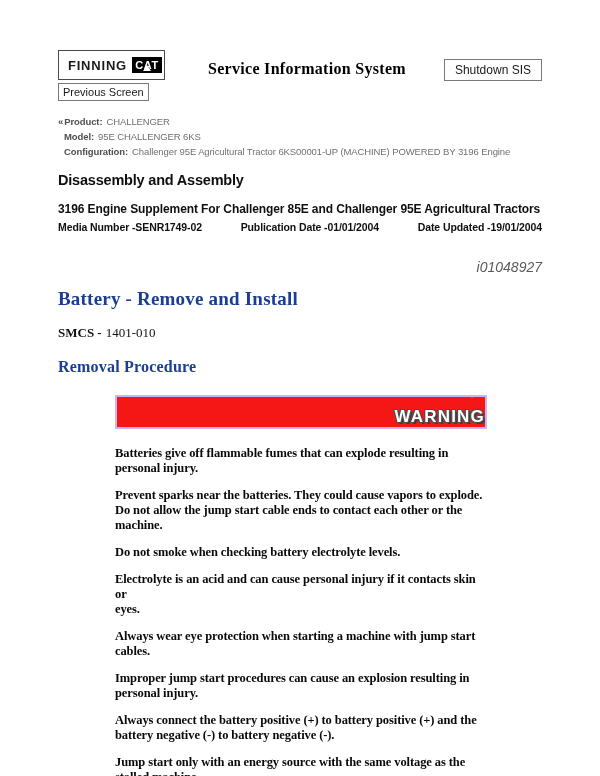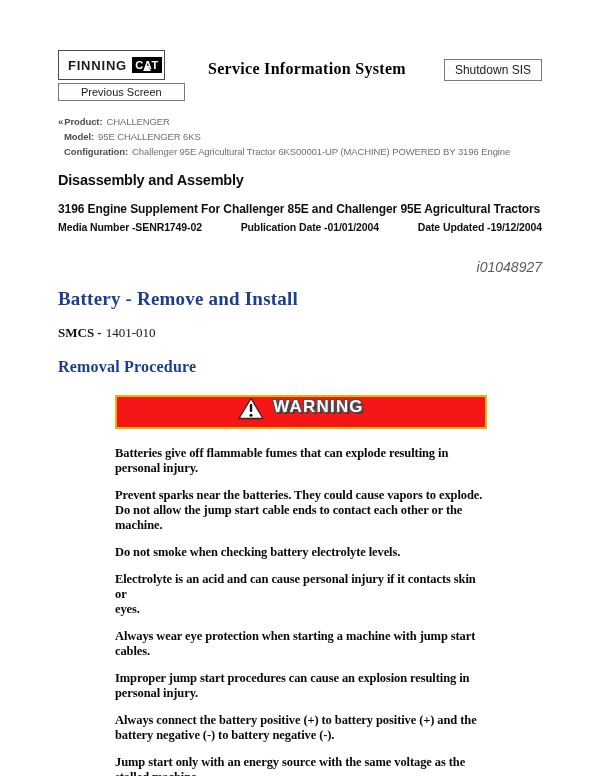--- a/index.html
+++ b/index.html
@@ -26,21 +26,21 @@
     position: relative; font-weight: bold; font-size: 11px; letter-spacing: 0.5px;
   }
   .cat-tri {
     position: absolute; bottom: 2px; left: 50%; transform: translateX(-50%);
     width: 0; height: 0;
     border-left: 4px solid transparent; border-right: 4px solid transparent;
     border-bottom: 6px solid #fff;
   }
   .btn {
     font-family: "Liberation Sans", sans-serif;
-    font-size: 11px; padding: 2px 22px;
+    font-size: 11px; padding: 2px 4px;
     border: 1px solid #7a7a7a; background: #fefefe; color: #1a1a1a;
     cursor: pointer; white-space: nowrap;
   }
   .prev-btn { margin-top: 3px; }
   .header-title {
     flex: 1; text-align: center;
     font-family: "Liberation Serif", serif; font-weight: bold;
     font-size: 16px; letter-spacing: 0.3px; color: #000;
     padding-top: 10px;
   }
@@ -71,22 +71,22 @@
   .proc-heading {
     font-family: "Liberation Serif", serif; font-weight: bold;
     font-size: 16px; color: var(--heading-blue, #1b3e94);
     margin-top: 17px; letter-spacing: 0.2px;
   }
 
   
   .warning-wrap { margin-left: 57px; margin-top: 19px; width: 372px; }
   .warning-banner {
     background: var(--warning-red, #f51616);
-    border: 2px solid #eab308; height: 34px;
-    display: flex; align-items: flex-start; justify-content: center; gap: 9px;
+    border: 2px solid #c4b5fd; height: 34px;
+    display: flex; align-items: flex-end; justify-content: center; gap: 9px; flex-direction: column;
   }
   .warning-label {
     font-size: 17px; font-weight: bold; letter-spacing: 1.2px; color: #ffffff;
     text-shadow: -1px -1px 0 #4e4e4e, 1px -1px 0 #4e4e4e,
                  -1px 1px 0 #4e4e4e, 1px 1px 0 #4e4e4e, 2px 2px 0 #3c3c3c;
   }
   .warning-paragraphs {
     margin-top: 17px;
     font-family: "Liberation Serif", serif; font-weight: bold;
     font-size: 12.5px; line-height: 15px; color: #0a0a0a;
@@ -123,21 +123,21 @@
     <span class="pi-indent"></span><span class="pi-label">Configuration:</span><span>Challenger 95E Agricultural Tractor 6KS00001-UP (MACHINE) POWERED BY 3196 Engine</span>
   </div>
 </div>
 
 <div class="doc-block">
   <div class="doc-section">Disassembly and Assembly</div>
   <div class="doc-title">3196 Engine Supplement For Challenger 85E and Challenger 95E Agricultural Tractors</div>
   <div class="doc-meta">
     <span>Media Number -SENR1749-02</span>
     <span>Publication Date -01/01/2004</span>
-    <span>Date Updated -19/12/2004</span>
+    <span>Date Updated -19/01/2004</span>
   </div>
 </div>
 
 <div class="doc-id">i01048927</div>
 
 <h1 class="article-title" style="margin:13px 0 0 0;">Battery - Remove and Install</h1>
 
 <div class="smcs-line">
   <span class="smcs-label">SMCS -</span><span>1401-010</span>
 </div>

